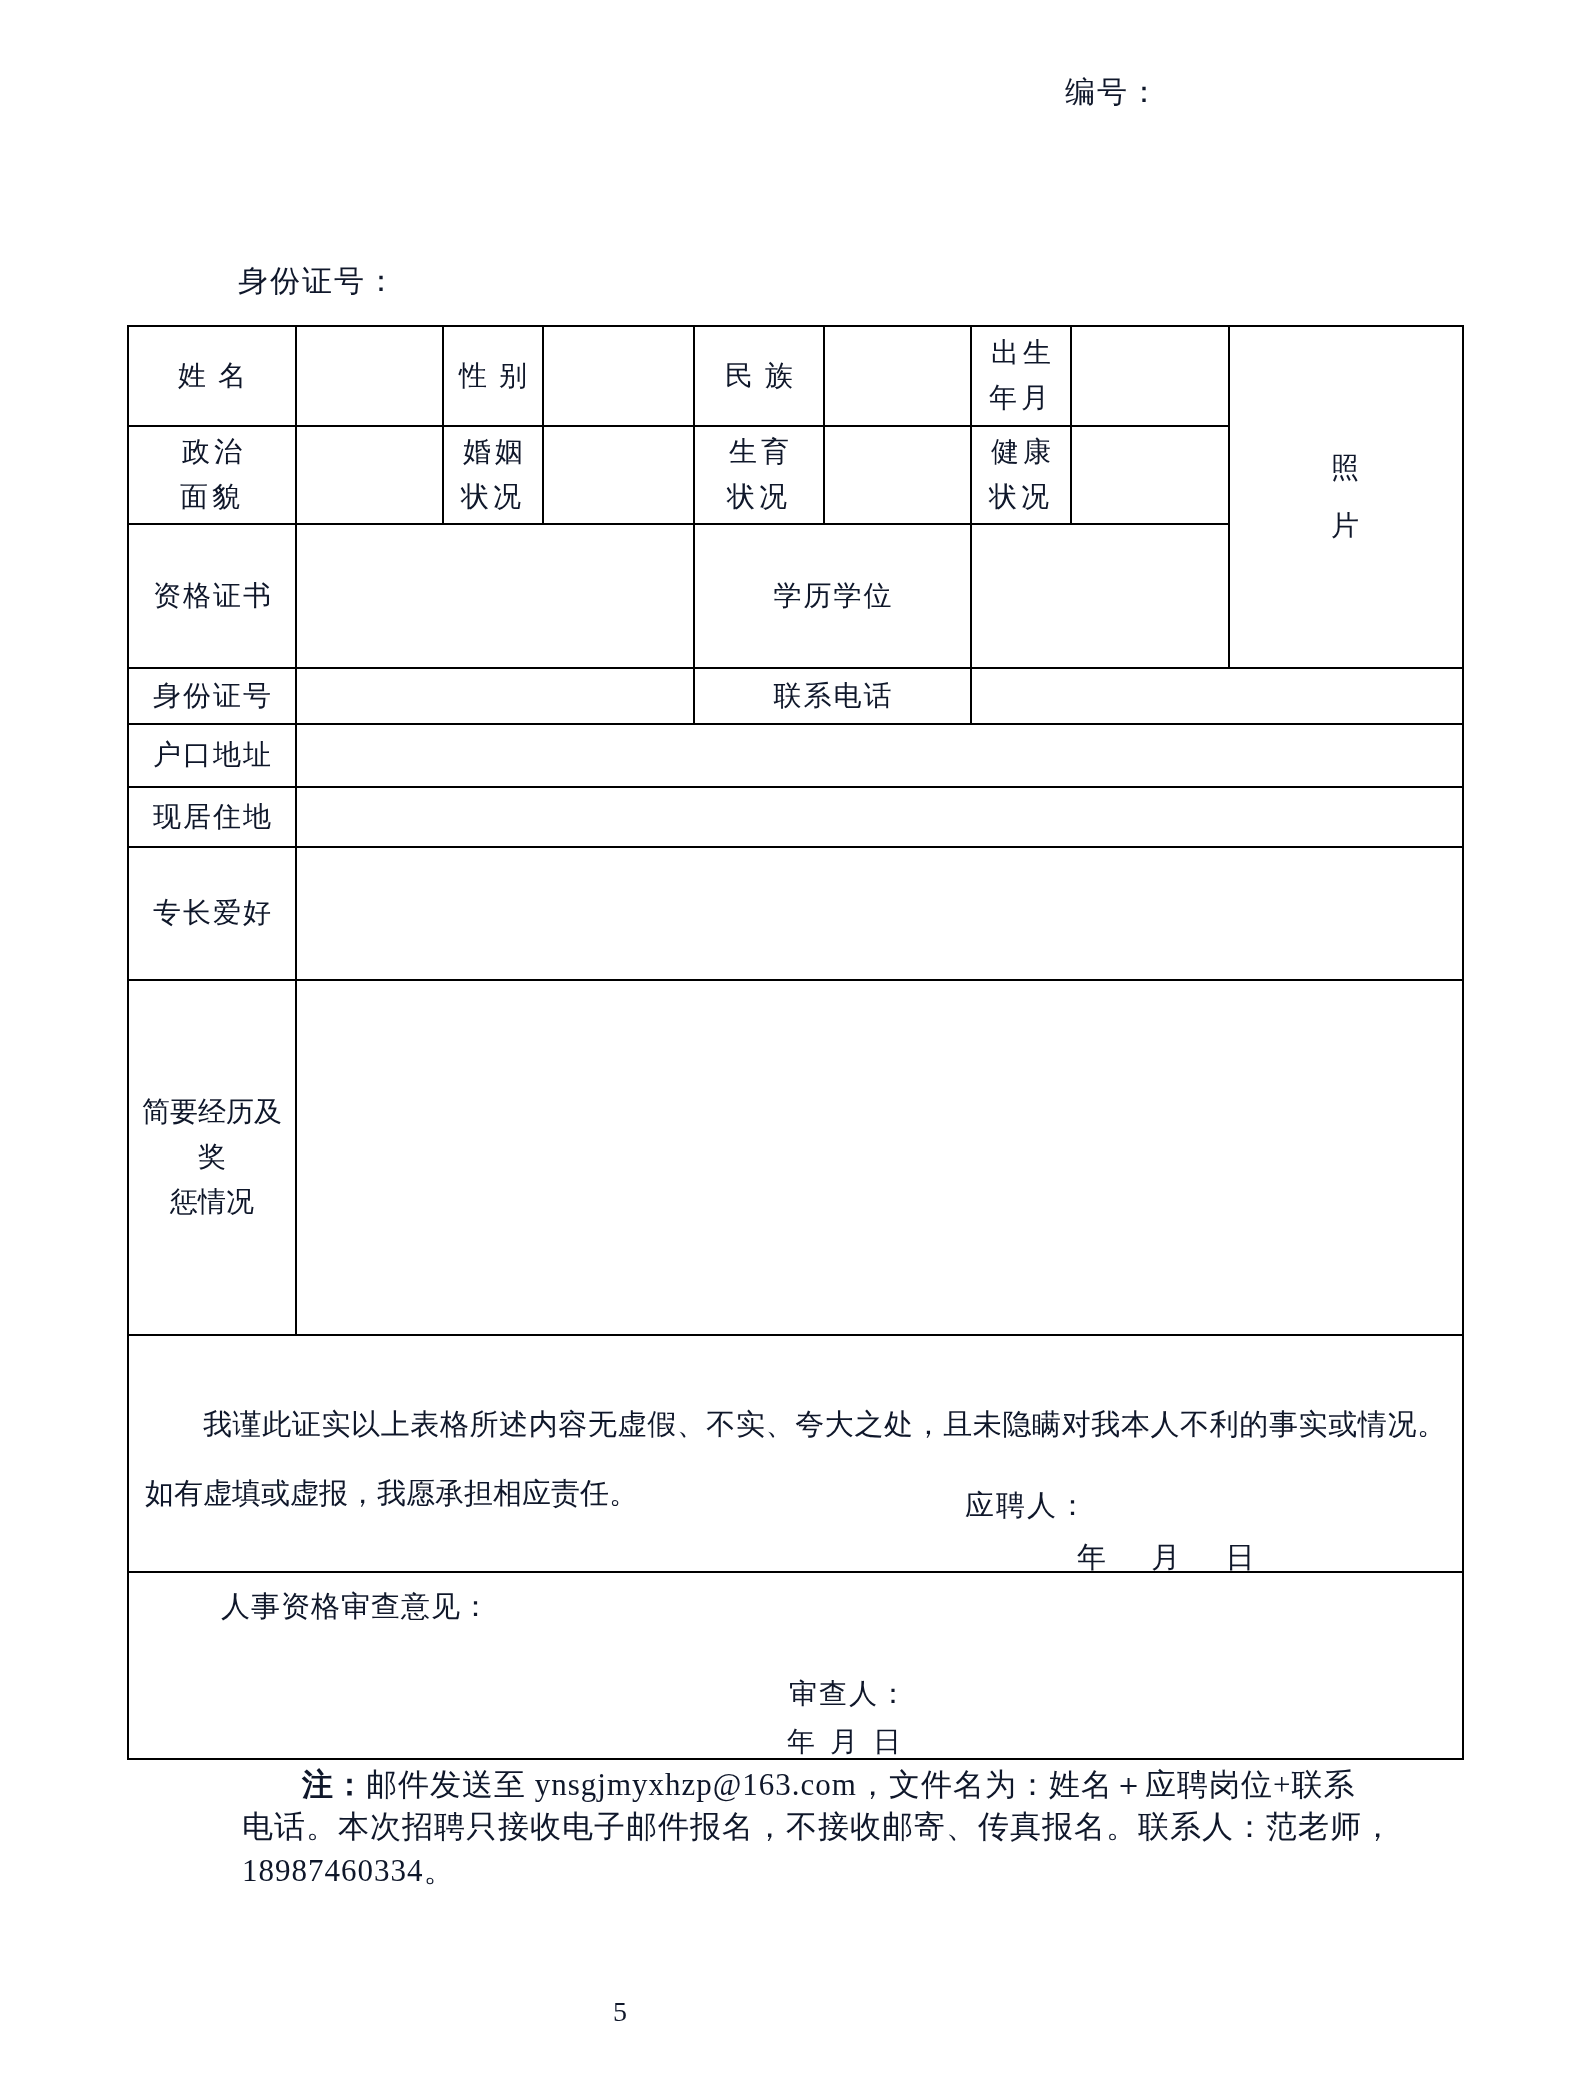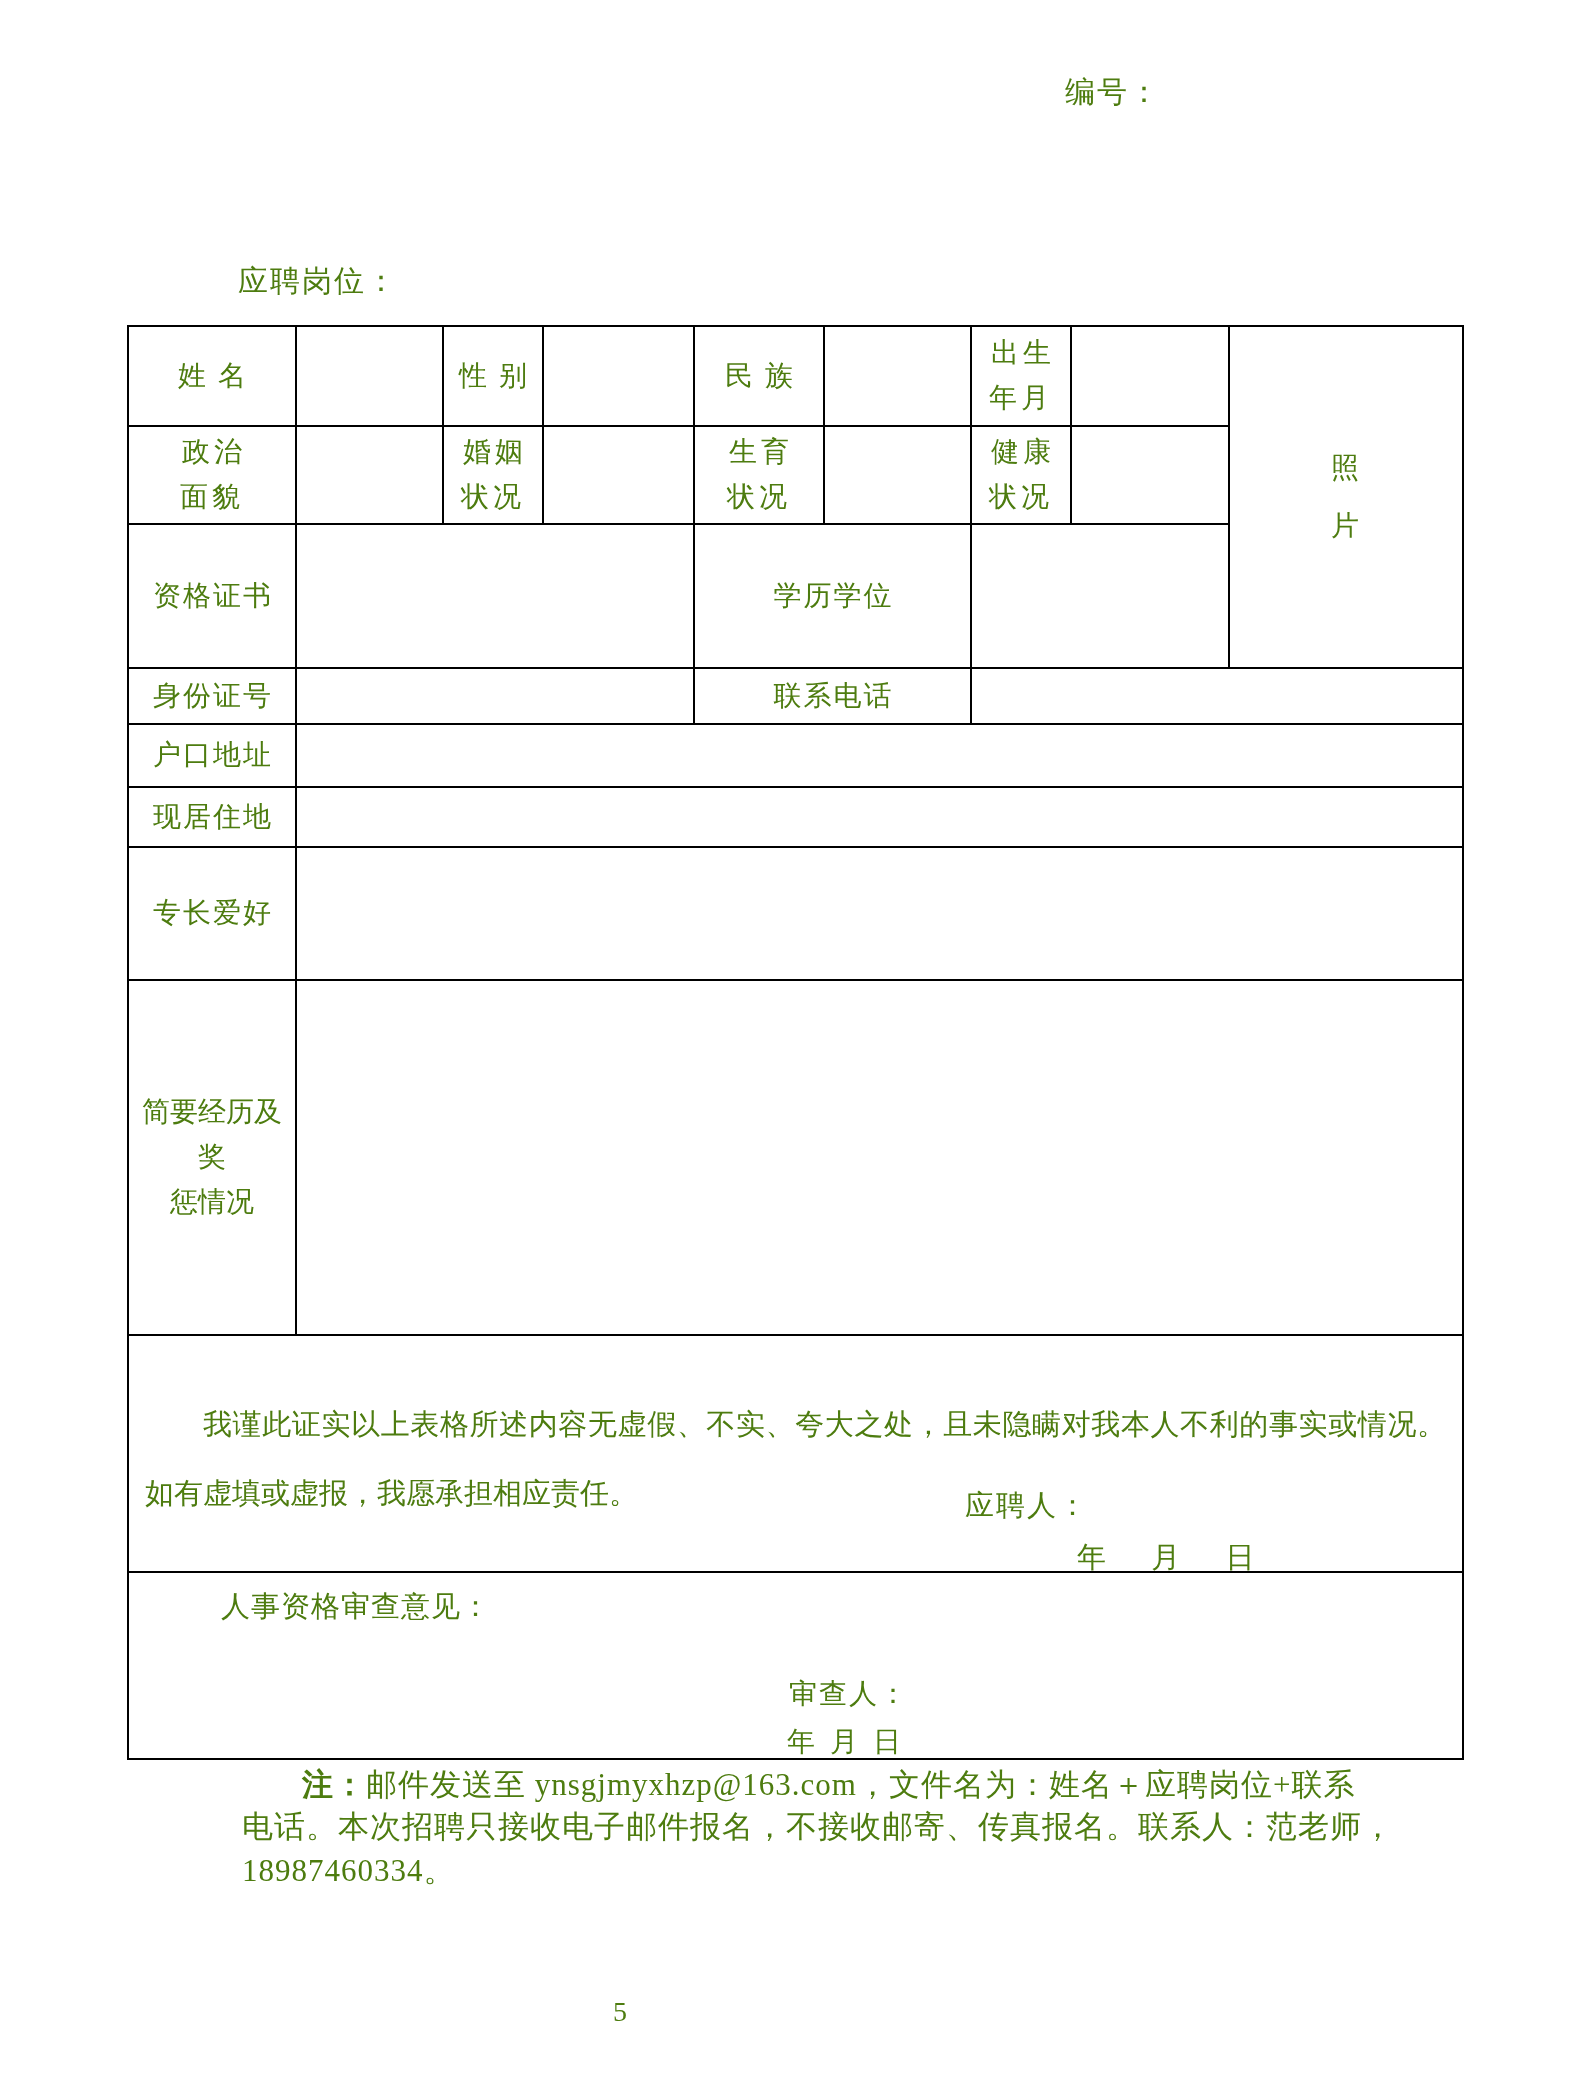--- a/index.html
+++ b/index.html
@@ -1,18 +1,18 @@
 <!DOCTYPE html>
 <html><head>
 <meta charset="utf-8">
 <style>
   html,body { margin:0; padding:0; background:#e8e8e8; }
   .page {
     position:relative; width:1587px; height:2076px; background:#ffffff;
-    font-family:"Liberation Serif","DejaVu Serif",serif; color:#4d7c0f;
+    font-family:"Liberation Serif","DejaVu Serif",serif; color:#0f172a;
     margin:0 auto; overflow:hidden;
   }
   .serial { position:absolute; left:1065px; top:72px; font-size:30px; letter-spacing:2px; }
   .doc-title {
     position:absolute; left:127px; top:120px; width:1335px; margin:0;
     text-align:center; font-size:49px; font-weight:bold; letter-spacing:3px;
   }
   .position-label { position:absolute; left:238px; top:261px; font-size:30px; letter-spacing:2px; }
 
   table.form {
@@ -49,21 +49,21 @@
   .note-prefix { font-weight:bold; }
 
   .page-number { position:absolute; left:600px; top:1996px; width:40px; text-align:center; font-size:28px; }
 </style>
 </head>
 <body>
 
 <div class="page">
 
   <div class="serial">编号：</div>
-  <div class="position-label">应聘岗位：</div>
+  <div class="position-label">身份证号：</div>
 
   <table class="form">
     <colgroup>
       <col style="width:168px">
         <col style="width:147px">
         <col style="width:100px">
       <col style="width:151px">
         <col style="width:130px">
         <col style="width:147px">
       <col style="width:100px">

